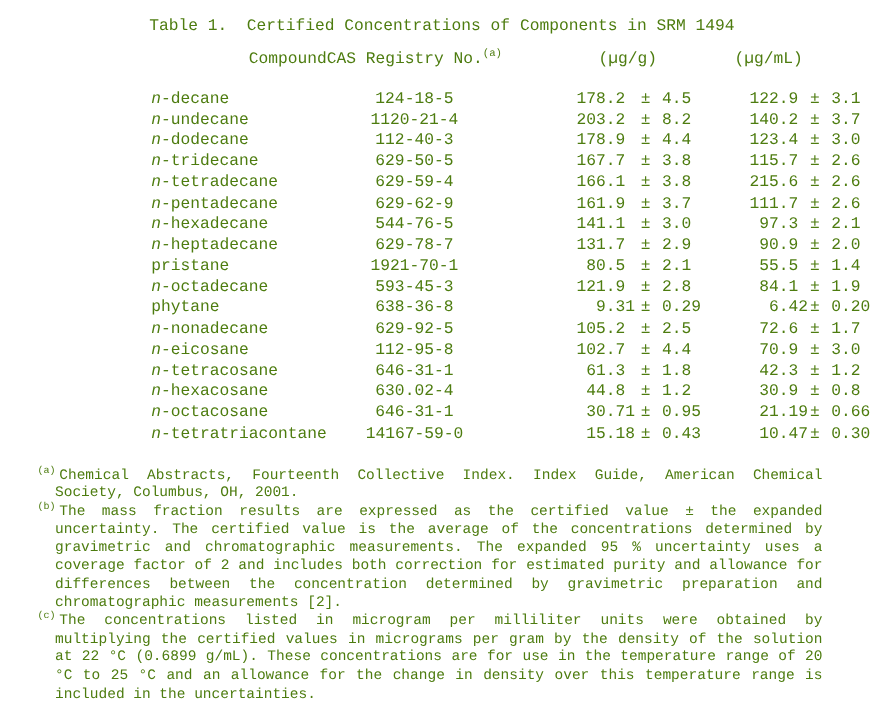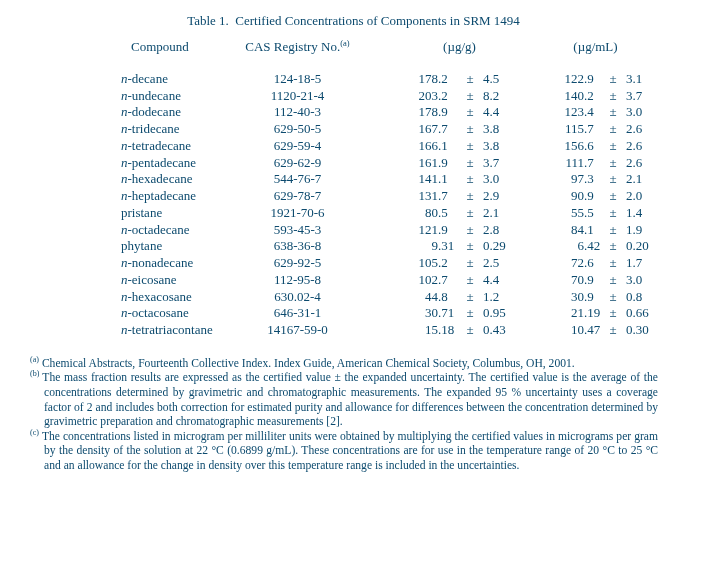--- a/index.html
+++ b/index.html
@@ -1,21 +1,21 @@
 <!DOCTYPE html>
 <html><head>
 <meta charset="utf-8">
 <style>
   html,body{margin:0;padding:0;background:#ffffff;}
   .page{
     position:relative;
     width:707px;height:569px;
     background:#ffffff;
-    color:#0c4a6e;
-    font-family:Liberation Serif, serif;
+    color:#4d7c0f;
+    font-family:Liberation Mono, monospace;
     overflow:hidden;
   }
   .title{
     padding-top:12px;
     text-align:center;
     font-size:13px;
     line-height:18px;
     white-space:pre-wrap;
   }
   table.data-table{
@@ -26,21 +26,21 @@
   .data-table th,.data-table td{
     padding:0;
     font-weight:normal;
     font-size:13px;
     line-height:16.75px;
     white-space:nowrap;
     text-align:left;
     vertical-align:top;
   }
   col.c1{width:135px;} col.c2{width:115px;} col.c3{width:169px;} col.c4{width:183px;}
-  th.hc1{padding-left:26px;}
+  th.hc1{padding-left:26px;text-align:right;}
   th.hc2{text-align:center;}
   th.hc3{text-align:center;padding-left:40px;}
   th.hc4{text-align:center;padding-right:40px;}
   tr.units th{padding-bottom:15px;}
   sup.hdr-sup{font-size:8.5px;line-height:0;vertical-align:super;}
   td.compound{padding-left:16px;}
   td.cas{text-align:center;}
   .valwrap{display:flex;}
   .vint{display:inline-block;width:83px;text-align:right;}
   .vfrac{display:inline-block;width:22px;text-align:left;}
@@ -168,21 +168,21 @@
           <td>
             <span class="valwrap">
               <span class="vint">166</span>
               <span class="vfrac">.1</span>
               <span class="vpm">±</span>
               <span class="vunc">3.8</span>
             </span>
           </td>
           <td>
             <span class="valwrap">
-              <span class="cint">156</span>
+              <span class="cint">215</span>
               <span class="cfrac">.6</span>
               <span class="cpm">±</span>
               <span class="cunc">2.6</span>
             </span>
           </td>
         </tr>
         <tr>
           <td class="compound"><i>n</i>-pentadecane</td>
           <td class="cas">629-62-9</td>
           <td>
@@ -197,21 +197,21 @@
             <span class="valwrap">
               <span class="cint">111</span>
               <span class="cfrac">.7</span>
               <span class="cpm">±</span>
               <span class="cunc">2.6</span>
             </span>
           </td>
         </tr>
         <tr>
           <td class="compound"><i>n</i>-hexadecane</td>
-          <td class="cas">544-76-7</td>
+          <td class="cas">544-76-5</td>
           <td>
             <span class="valwrap">
               <span class="vint">141</span>
               <span class="vfrac">.1</span>
               <span class="vpm">±</span>
               <span class="vunc">3.0</span>
             </span>
           </td>
           <td>
             <span class="valwrap">
@@ -237,21 +237,21 @@
             <span class="valwrap">
               <span class="cint">90</span>
               <span class="cfrac">.9</span>
               <span class="cpm">±</span>
               <span class="cunc">2.0</span>
             </span>
           </td>
         </tr>
         <tr>
           <td class="compound">pristane</td>
-          <td class="cas">1921-70-6</td>
+          <td class="cas">1921-70-1</td>
           <td>
             <span class="valwrap">
               <span class="vint">80</span>
               <span class="vfrac">.5</span>
               <span class="vpm">±</span>
               <span class="vunc">2.1</span>
             </span>
           </td>
           <td>
             <span class="valwrap">
@@ -332,20 +332,40 @@
               <span class="vpm">±</span>
               <span class="vunc">4.4</span>
             </span>
           </td>
           <td>
             <span class="valwrap">
               <span class="cint">70</span>
               <span class="cfrac">.9</span>
               <span class="cpm">±</span>
               <span class="cunc">3.0</span>
+            </span>
+          </td>
+        </tr>
+        <tr>
+          <td class="compound"><i>n</i>-tetracosane</td>
+          <td class="cas">646-31-1</td>
+          <td>
+            <span class="valwrap">
+              <span class="vint">61</span>
+              <span class="vfrac">.3</span>
+              <span class="vpm">±</span>
+              <span class="vunc">1.8</span>
+            </span>
+          </td>
+          <td>
+            <span class="valwrap">
+              <span class="cint">42</span>
+              <span class="cfrac">.3</span>
+              <span class="cpm">±</span>
+              <span class="cunc">1.2</span>
             </span>
           </td>
         </tr>
         <tr>
           <td class="compound"><i>n</i>-hexacosane</td>
           <td class="cas">630.02-4</td>
           <td>
             <span class="valwrap">
               <span class="vint">44</span>
               <span class="vfrac">.8</span>

